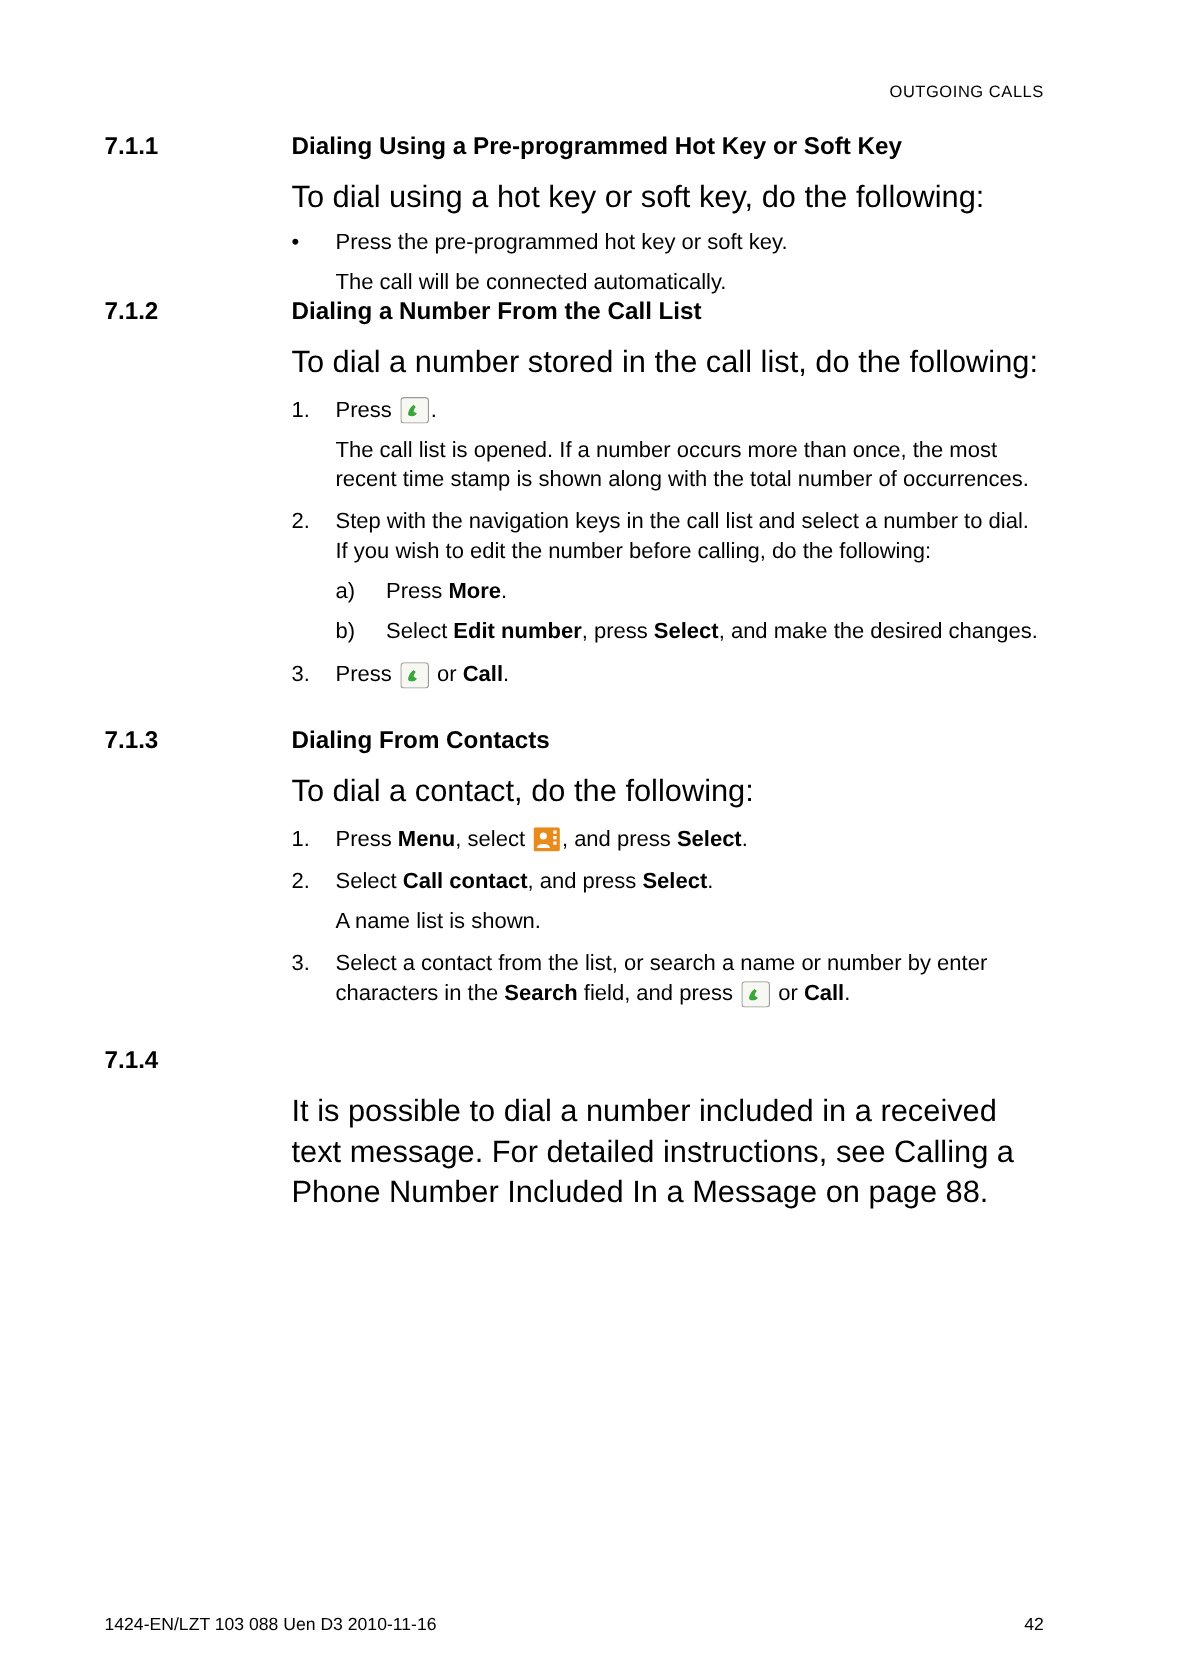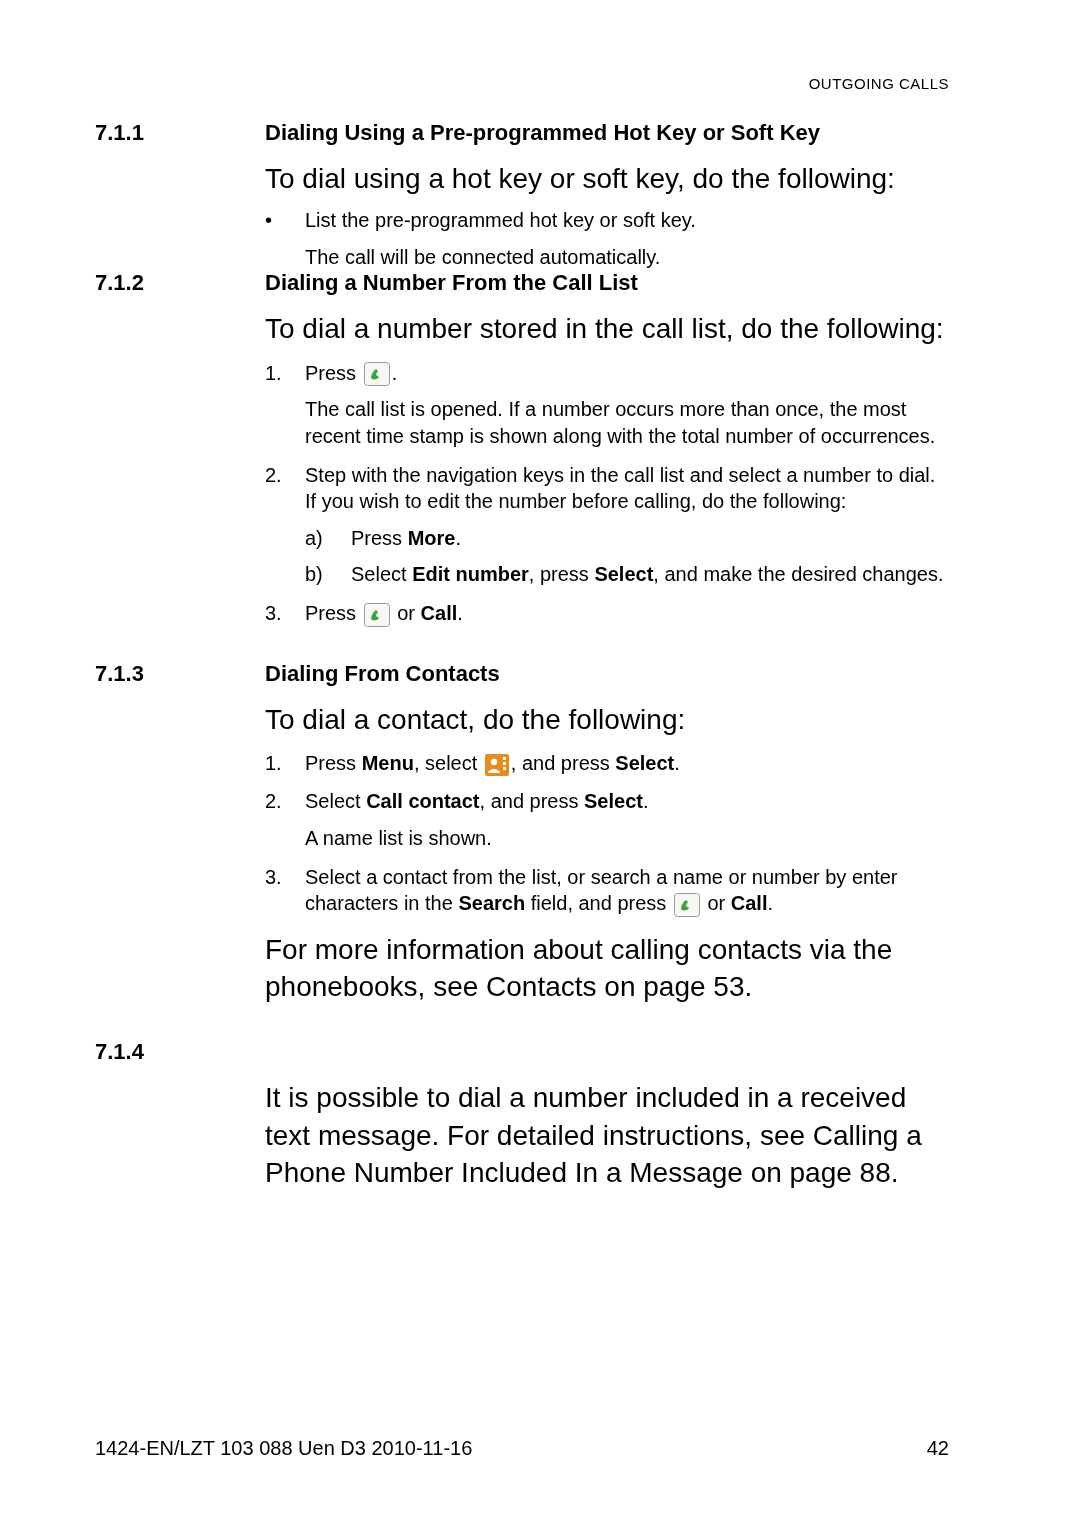--- a/index.html
+++ b/index.html
@@ -87,24 +87,24 @@
     flex: 0 0 46px;
   }
   .bold { font-weight: bold; }
   .icon-box {
     display: inline-block;
     vertical-align: middle;
     margin: 0 2px;
   }
   .footer {
     position: absolute;
-    bottom: 67px;
+    bottom: 40px;
     left: 95px;
     right: 95px;
-    font-size: 20px;
+    font-size: 16px;
     display: flex;
     justify-content: space-between;
   }
   svg { display: block; }
 </style>
 </head>
 <body>
 
 <div class="page">
 
@@ -113,21 +113,21 @@
   <div class="section">
     <div class="sec-num">7.1.1</div>
     <div class="sec-title">Dialing Using a Pre-programmed Hot Key or Soft Key</div>
   </div>
   <div class="body-block">
     <div class="para">To dial using a hot key or soft key, do the following:</div>
     <div class="bullet-list">
       <div class="bullet-row">
         <div class="bullet-mark">•</div>
         <div>
-          <div>List the pre-programmed hot key or soft key.</div>
+          <div>Press the pre-programmed hot key or soft key.</div>
           <div style="margin-top:10px;">The call will be connected automatically.</div>
         </div>
       </div>
     </div>
   </div>
 
   <div class="section" style="">
     <div class="sec-num">7.1.2</div>
     <div class="sec-title">Dialing a Number From the Call List</div>
   </div>
@@ -206,21 +206,20 @@
     <div class="num-list-row">
       <div class="num-mark">3.</div>
       <div>
         <span>Select a contact from the list, or search a name or number by enter characters in the </span><span class="bold">Search</span><span> field, and press </span><span class="icon-box"><svg width="26" height="24">
               <rect x="0.5" y="0.5" width="25" height="23" rx="3" fill="#f7f7f4" stroke="#9a9a94"></rect>
               <path d="M7 16 C7 13 9 9 12 7 L14 9 C13 10 12 12 12 13 L15 15 C14 17 11 18 8 17 Z" fill="#3aa53a"></path>
             </svg></span><span> or </span><span class="bold">Call</span><span>.</span>
       </div>
     </div>
 
-    <div class="para">For more information about calling contacts via the phonebooks, see Contacts on page 53.</div>
   </div>
 
   <div class="section" style="margin-top:34px;">
     <div class="sec-num">7.1.4</div>
   </div>
   <div class="body-block">
     <div class="para">It is possible to dial a number included in a received text message. For detailed instructions, see Calling a Phone Number Included In a Message on page 88.</div>
   </div>
 
   <div class="footer">

